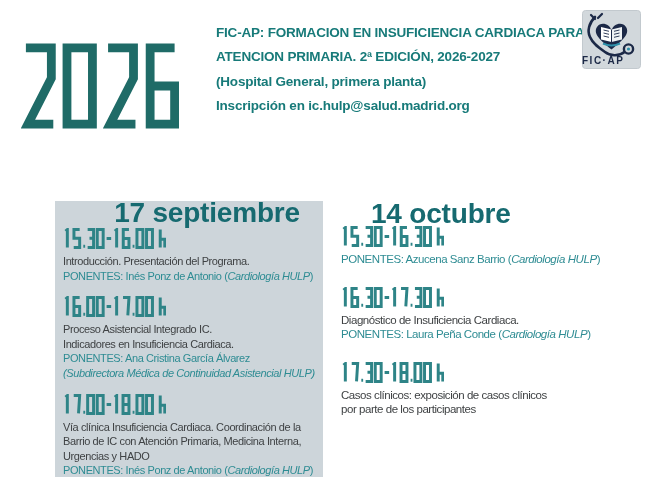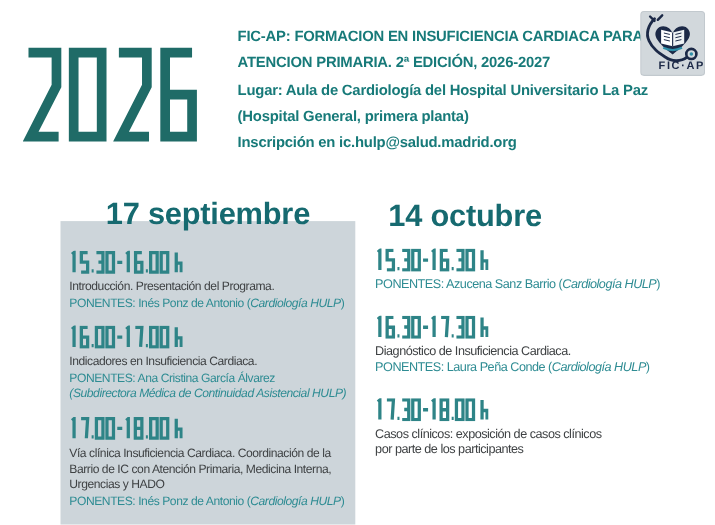--- a/index.html
+++ b/index.html
@@ -11,29 +11,29 @@
   .year{position:absolute;left:21px;top:41px;}
   .header{
     position:absolute;left:216px;top:21px;width:430px;
     color:var(--header-teal);font-weight:700;font-size:13.5px;letter-spacing:-0.2px;
   }
   .hline{line-height:24.3px;white-space:nowrap;}
   .logo{
     position:absolute;left:582px;top:10px;width:59px;height:59px;
   }
   .logo-label{
-    position:absolute;left:0;right:0;bottom:3px;text-align:right;
+    position:absolute;left:0;right:0;bottom:3px;text-align:left;
     font-size:10px;font-weight:700;letter-spacing:1.5px;color:var(--logo-navy);
   }
   .panel{
     position:absolute;left:55px;top:201px;width:268px;height:276px;
     background:var(--panel-bg);z-index:0;
   }
   .head{
-    position:absolute;margin:0;color:var(--heading-teal);
+    position:absolute;margin:18px;color:var(--heading-teal);
     font-size:28px;font-weight:700;letter-spacing:-0.2px;z-index:2;line-height:1.1;
   }
   .head-sept{left:55px;top:180px;width:268px;text-align:center;}
   .head-oct{left:353px;top:181px;}
   .col{position:absolute;z-index:2;}
   .col-sept{left:63px;top:228px;width:258px;}
   .col-oct{left:341px;top:226px;width:302px;}
   .col-sept .session{margin-bottom:13px;}
   .col-oct .session{margin-bottom:20px;}
   .seg-time{height:21px;margin-bottom:5px;}
@@ -53,21 +53,20 @@
   <div class="year"><svg width="158.5" height="90" viewBox="0 0 162 92" fill="none" stroke="#1f6b67" stroke-width="9" stroke-linejoin="miter" stroke-linecap="butt">
         <path d="M5 7 H31 V38 L7 85 H33" transform="translate(0 0)"></path>
         <path d="M5 7 H31 V85 H5 Z" transform="translate(42 0)"></path>
         <path d="M5 7 H31 V38 L7 85 H33" transform="translate(84 0)"></path>
         <path d="M31 7 H6 V85 H31 V46 H6" transform="translate(126 0)"></path>
       </svg></div>
 
   <div class="header">
     <div class="hline">FIC-AP: FORMACION EN INSUFICIENCIA CARDIACA PARA</div>
     <div class="hline">ATENCION PRIMARIA. 2ª EDICIÓN, 2026-2027</div>
-    <div class="hline">Lugar: Aula de Cardiología del Hospital Universitario La Paz</div>
     <div class="hline">(Hospital General, primera planta)</div>
     <div class="hline">Inscripción en ic.hulp@salud.madrid.org</div>
   </div>
 
   <div class="logo">
     <svg width="59" height="59" viewBox="0 0 59 59">
       <rect x="0.5" y="0.5" width="58" height="58" rx="3" fill="var(--logo-bg)" stroke="#c2c9ce"></rect>
 
       <path d="M9 5 L13 9 M20 4 L16 8" stroke="var(--logo-navy)" stroke-width="2.2" fill="none" stroke-linecap="round"></path>
       <path d="M13 7 C7 13 5 21 8 27 C11 34 17 38 23 42 C28 46 37 46.5 42.5 42" stroke="var(--logo-navy)" stroke-width="2.6" fill="none" stroke-linecap="round"></path>
@@ -122,20 +121,21 @@
             <path d="M5 7 H31 V85 H5 Z" transform="translate(145 0)"></path>
             <path d="M4 46 H24" transform="translate(187 0)"></path>
             <path d="M11 14 L19 7 V85" transform="translate(216 0)"></path>
             <path d="M5 7 H31 L26 85" transform="translate(258 0)"></path>
             <path d="M5 80 H13" transform="translate(300 0)"></path>
             <path d="M5 7 H31 V85 H5 Z" transform="translate(319 0)"></path>
             <path d="M5 7 H31 V85 H5 Z" transform="translate(361 0)"></path>
             <path d="M7 7 V85 M7 49 H27 V85" transform="translate(419 0)"></path>
           </svg></div>
     <div>
+          <div class="bline">Proceso Asistencial Integrado IC.</div>
           <div class="bline">Indicadores en Insuficiencia Cardiaca.</div>
           <div class="bline pon"><span>PONENTES: Ana Cristina García Álvarez</span></div>
           <div class="bline pon"><span class="it">(Subdirectora Médica de Continuidad Asistencial HULP)</span></div>
         </div>
   </div>
 
   <div class="session">
     <div class="seg-time"><svg width="103.4" height="21" viewBox="0 0 453 92" fill="none" stroke="#2e8487" stroke-width="13" stroke-linejoin="miter" stroke-linecap="butt">
             <path d="M11 14 L19 7 V85" transform="translate(0 0)"></path>
             <path d="M5 7 H31 L26 85" transform="translate(42 0)"></path>

